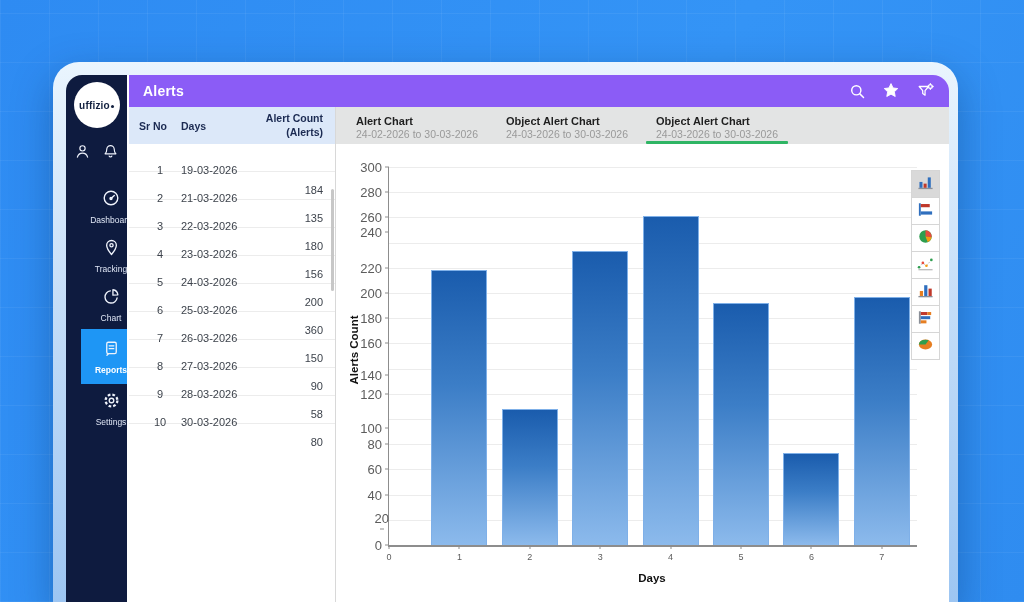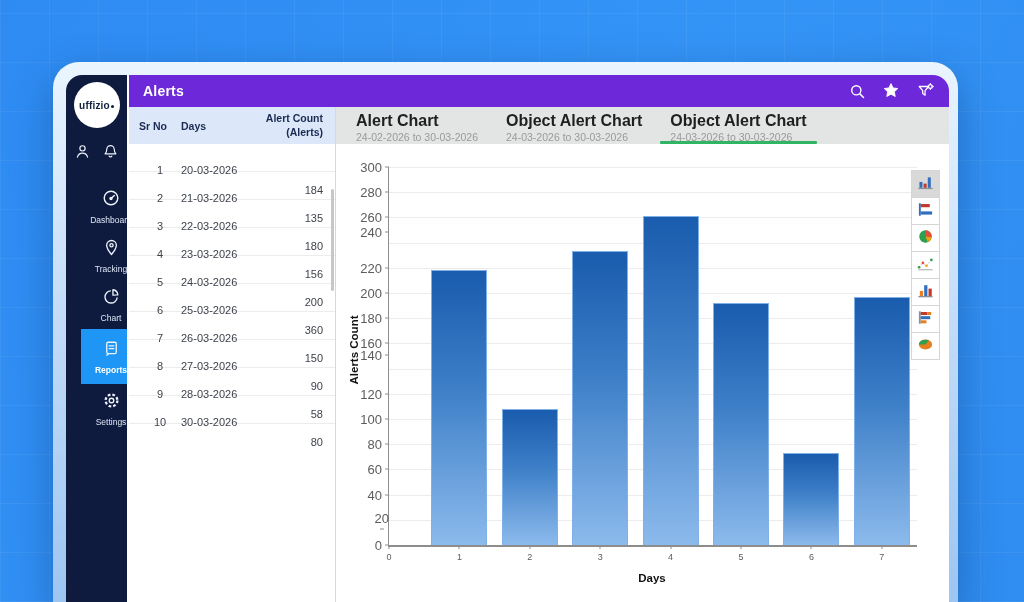--- a/index.html
+++ b/index.html
@@ -20,40 +20,40 @@
   .logo .dot{width:3px;height:3px;border-radius:50%;background:#12203f;margin-left:1px;margin-top:3px;}
   .side-top-icons{display:flex;gap:11px;margin:6px 0 14px;}
   .side-top-icons .ic{cursor:pointer;display:flex;}
   .nav{width:100%;display:flex;flex-direction:column;margin-top:8px;padding-left:29px;}
   .nav-item{width:100%;height:49px;display:flex;flex-direction:column;align-items:center;justify-content:center;gap:3px;cursor:pointer;}
   .nav-item .lbl{font-size:8.5px;color:#dfe6f5;}
   .nav-item.active{background:#1e96f5;height:55px;}
   .nav-item.active .lbl{color:#fff;font-weight:bold;}
   
   .main{flex:1;display:flex;flex-direction:column;border-left:2px solid #fff;min-width:0;}
-  .topbar{height:32px;flex:0 0 32px;background:#6d28d9;display:flex;align-items:center;padding:0 14px;}
+  .topbar{height:32px;flex:0 0 32px;background:#8b5cf6;display:flex;align-items:center;padding:0 14px;}
   .topbar .title{color:#fff;font-size:14px;font-weight:bold;letter-spacing:.2px;}
   .topbar-icons{margin-left:auto;display:flex;gap:16px;align-items:center;}
   .topbar-icons .ic{cursor:pointer;display:flex;}
   .body{flex:1;display:flex;min-height:0;}
   
   .table-panel{width:206px;flex:0 0 206px;border-right:1px solid #d8d8d8;position:relative;background:#fff;}
   .thead{height:37px;background:#dce8f9;display:grid;grid-template-columns:42px 1fr 74px;align-items:center;
     font-size:10.5px;font-weight:bold;color:#1b2a52;padding:0 12px 0 10px;}
   .thead .c3{text-align:right;white-space:pre-line;line-height:1.25;}
   .trow{height:27px;display:grid;grid-template-columns:42px 1fr 74px;align-items:center;
     font-size:11px;color:#3d434c;padding:0 12px 0 10px;border-bottom:1px solid #ececec;cursor:default;}
   .trow .c1{text-align:center;}
   .trow .c3{text-align:right;margin-top:40px;}
   .tscroll{position:absolute;right:1px;top:82px;width:3px;height:102px;border-radius:2px;background:#c7c7c7;cursor:pointer;}
   
   .chart-panel{flex:1;display:flex;flex-direction:column;min-width:0;background:#fff;}
   .tabbar{height:37px;flex:0 0 37px;background:#e3e4e4;display:flex;align-items:stretch;padding-left:6px;}
   .tab{padding:3px 14px 0;display:flex;flex-direction:column;justify-content:center;gap:1px;cursor:pointer;position:relative;}
-  .tab .t{font-size:16px;font-weight:bold;color:#1f1f1f;}
+  .tab .t{font-size:11px;font-weight:bold;color:#1f1f1f;}
   .tab .s{font-size:10.5px;color:#9a9a9a;}
   .tab.active::after{content:"";position:absolute;left:4px;right:4px;bottom:0;height:3px;background:#2fb564;border-radius:1px;}
   .chart-region{flex:1;position:relative;}
   .plot{position:absolute;left:52px;top:23px;width:528px;height:378px;
     border-left:1.5px solid #8d8d8d;border-bottom:2px solid #8d8d8d;}
   .gridline{position:absolute;left:0;right:0;height:1px;background:#ececec;}
   .bar{position:absolute;bottom:0;width:56px;border:1px solid #7fb0e8;border-bottom:none;box-sizing:border-box;
     background:linear-gradient(180deg,#1a5cad 0%,#3c7ec7 42%,#8cbaec 100%);}
   .ytick{position:absolute;right:100%;transform:translateY(-50%);display:flex;align-items:center;gap:3px;}
   .ytick .tl{font-size:13px;color:#5c5c5c;}
@@ -167,21 +167,21 @@
           <section class="table-panel">
             <div class="thead">
               <div class="c1">Sr No</div>
               <div class="c2">Days</div>
               <div class="c3">Alert Count
 (Alerts)</div>
             </div>
             <div id="tableBody">
                 <div class="trow">
                   <div class="c1">1</div>
-                  <div class="c2">20-03-2026</div>
+                  <div class="c2">19-03-2026</div>
                   <div class="c3">184</div>
                 </div>
                 <div class="trow">
                   <div class="c1">2</div>
                   <div class="c2">21-03-2026</div>
                   <div class="c3">135</div>
                 </div>
                 <div class="trow">
                   <div class="c1">3</div>
                   <div class="c2">22-03-2026</div>
@@ -262,31 +262,31 @@
                   <div class="ytick" style="top: 302.4px;">
                     <span class="tl">60</span>
                     <span class="tm"></span>
                   </div>
                   <div class="gridline" style="top: 277.2px;"></div>
                   <div class="ytick" style="top: 277.2px;">
                     <span class="tl">80</span>
                     <span class="tm"></span>
                   </div>
                   <div class="gridline" style="top: 252px;"></div>
-                  <div class="ytick" style="top: 252px;">
+                  <div class="ytick" style="top: 261px;">
                     <span class="tl">100</span>
                     <span class="tm"></span>
                   </div>
                   <div class="gridline" style="top: 226.8px;"></div>
                   <div class="ytick" style="top: 226.8px; align-items: center;">
                     <span class="tl">120</span>
                     <span class="tm"></span>
                   </div>
                   <div class="gridline" style="top: 201.6px;"></div>
-                  <div class="ytick" style="top: 188px;">
+                  <div class="ytick" style="top: 208px;">
                     <span class="tl">140</span>
                     <span class="tm"></span>
                   </div>
                   <div class="gridline" style="top: 176.4px;"></div>
                   <div class="ytick" style="top: 176.4px;">
                     <span class="tl">160</span>
                     <span class="tm"></span>
                   </div>
                   <div class="gridline" style="top: 151.2px;"></div>
                   <div class="ytick" style="top: 151.2px;">

